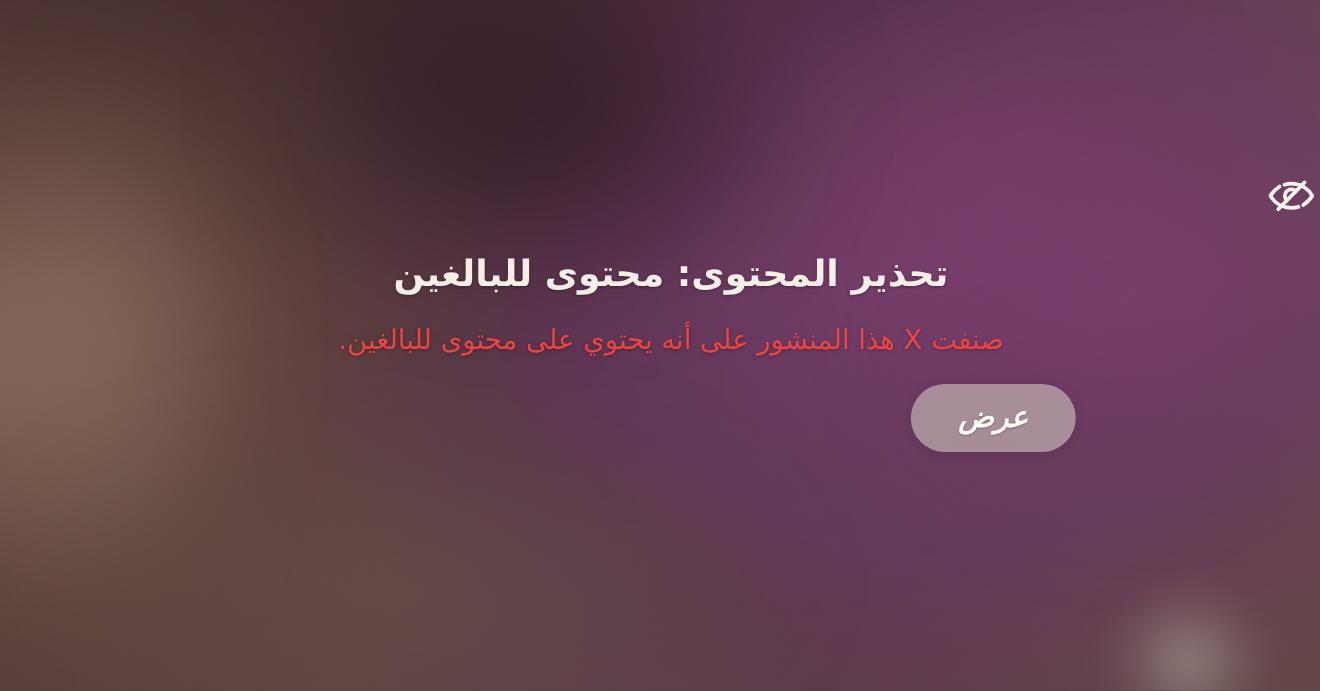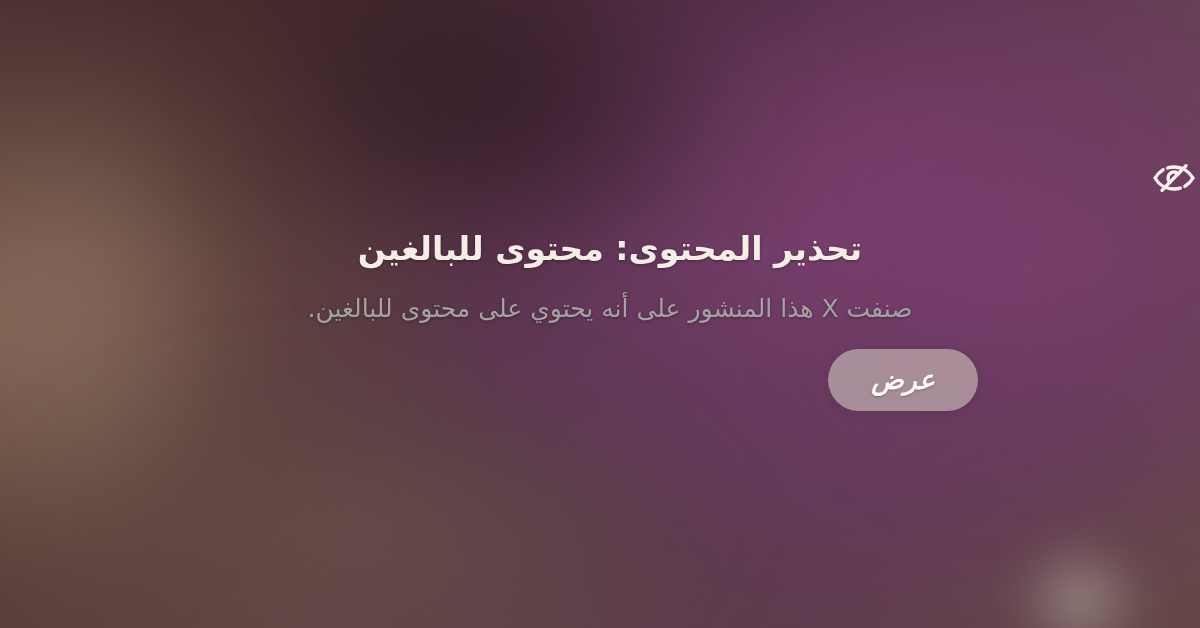--- a/index.html
+++ b/index.html
@@ -128,21 +128,21 @@
     text-shadow: 0 1px 3px rgba(30, 16, 22, 0.42);
   }
 
   .subtitle {
     margin: 22px 0 0 0;
     width: 100%;
     box-sizing: border-box;
     padding-left: 222px;
     padding-right: 222px;
     text-align: center;
-    color: #a3a3a3;
+    color: #ef4444;
     font-size: 25px;
     font-weight: 400;
     line-height: 1.35;
     text-shadow: 0 1px 3px rgba(30, 16, 22, 0.38);
   }
 
   .button-row {
     width: 100%;
     box-sizing: border-box;
     padding-left: 222px;

